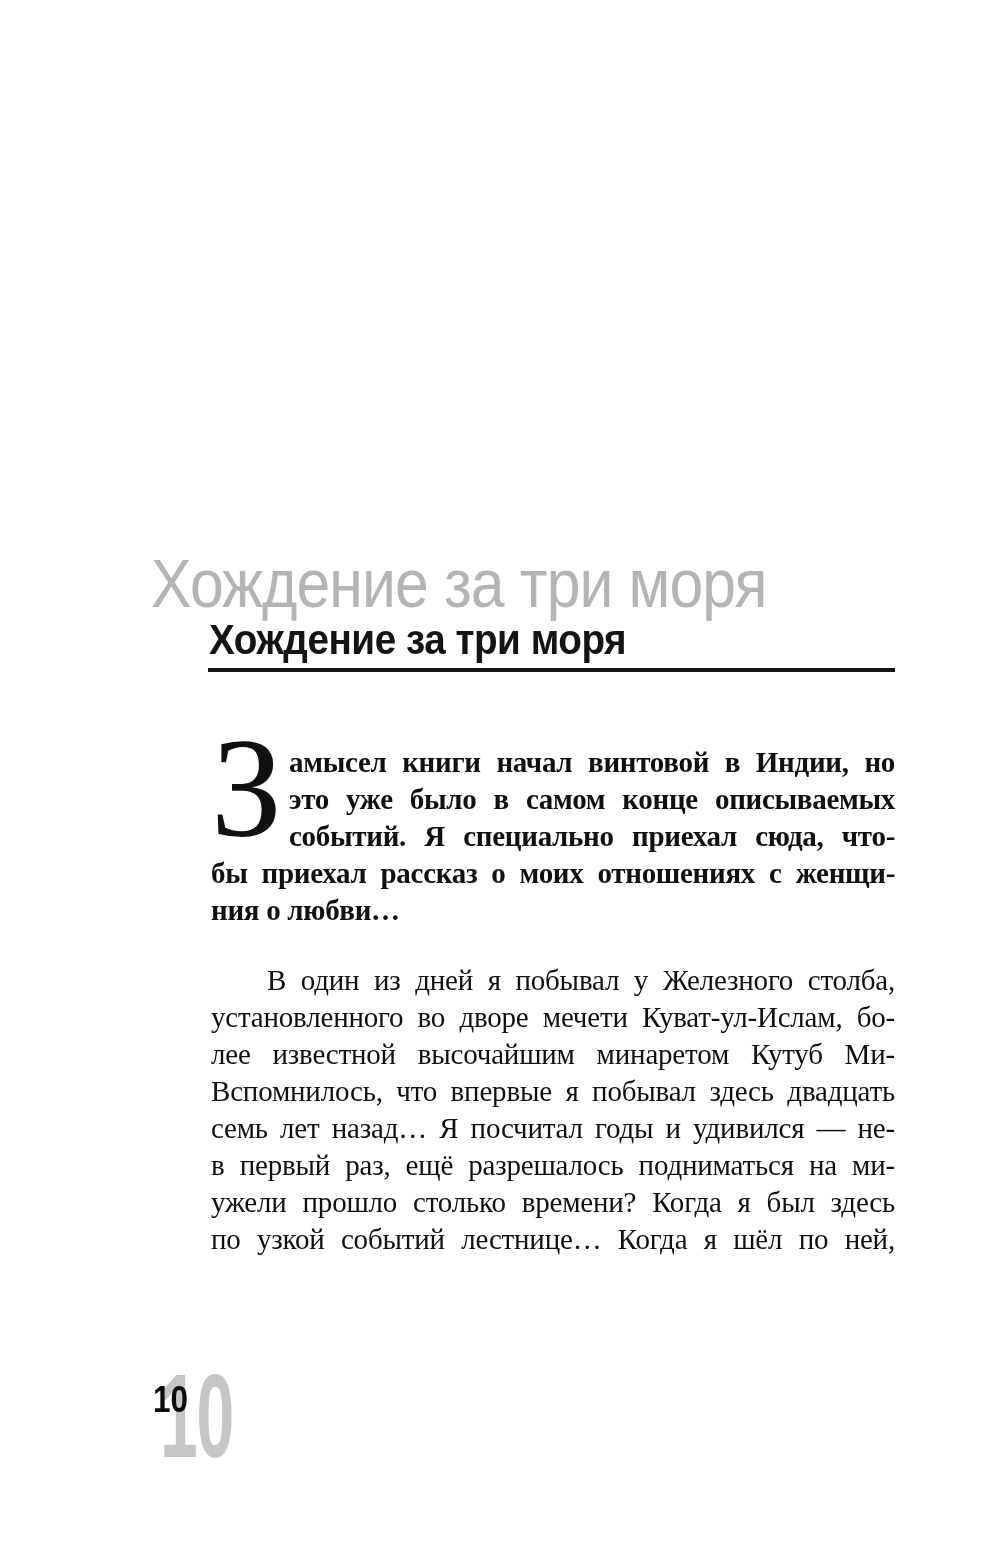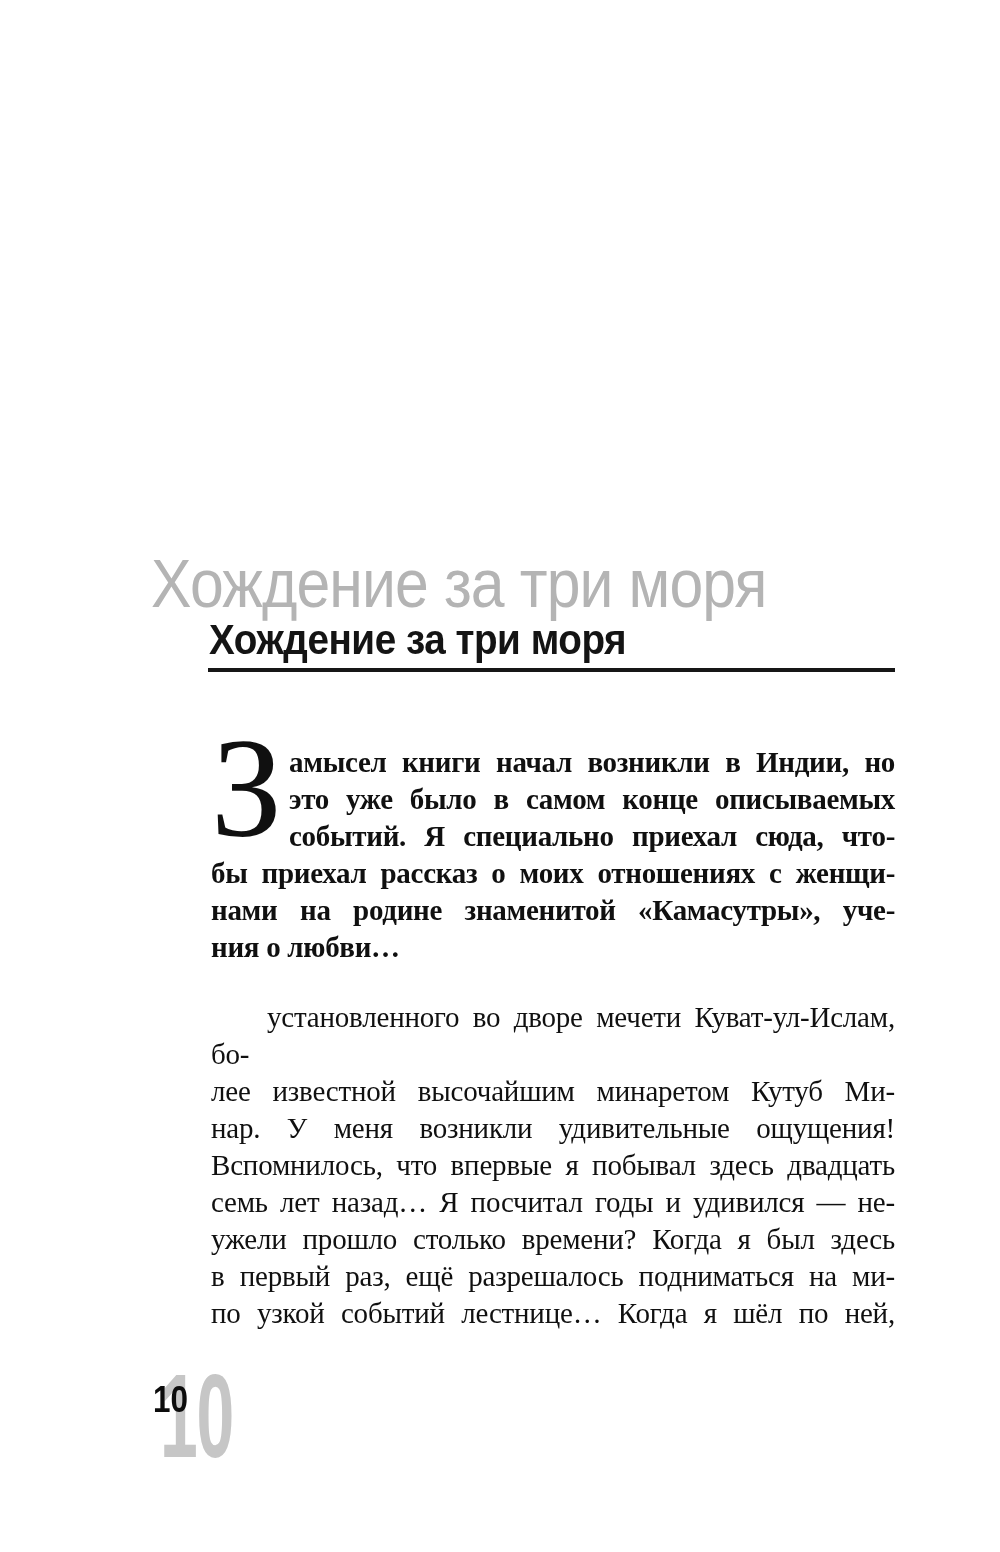--- a/index.html
+++ b/index.html
@@ -112,38 +112,37 @@
 
   <div class="title-rule"></div>
 
   <div class="body-text">
 
     <div class="para-bold">
       <div class="dropcap">
         <span>З</span>
       </div>
       <div class="lines">
-          <div class="line">амысел книги начал возникли в Индии, но</div>
+          <div class="line">амысел книги начал винтовой в Индии, но</div>
           <div class="line">это уже было в самом конце описываемых</div>
           <div class="line">событий. Я специально приехал сюда, что-</div>
           <div class="line">бы приехал рассказ о моих отношениях с женщи-</div>
-          <div class="line">нами на родине знаменитой «Камасутры», уче-</div>
         </div>
       <div class="line noj">ния о любви…</div>
     </div>
 
     <div class="para-regular">
       <div class="lines">
+          <div class="line">В один из дней я побывал у Железного столба,</div>
           <div class="line">установленного во дворе мечети Куват-ул-Ислам, бо-</div>
           <div class="line">лее известной высочайшим минаретом Кутуб Ми-</div>
-          <div class="line">нар. У меня возникли удивительные ощущения!</div>
           <div class="line">Вспомнилось, что впервые я побывал здесь двадцать</div>
           <div class="line">семь лет назад… Я посчитал годы и удивился — не-</div>
+          <div class="line">в первый раз, ещё разрешалось подниматься на ми-</div>
           <div class="line">ужели прошло столько времени? Когда я был здесь</div>
-          <div class="line">в первый раз, ещё разрешалось подниматься на ми-</div>
           <div class="line">по узкой событий лестнице… Когда я шёл по ней,</div>
         </div>
     </div>
 
   </div>
 
   <div class="folio-ghost">10</div>
 
   <div class="folio">10</div>
 

